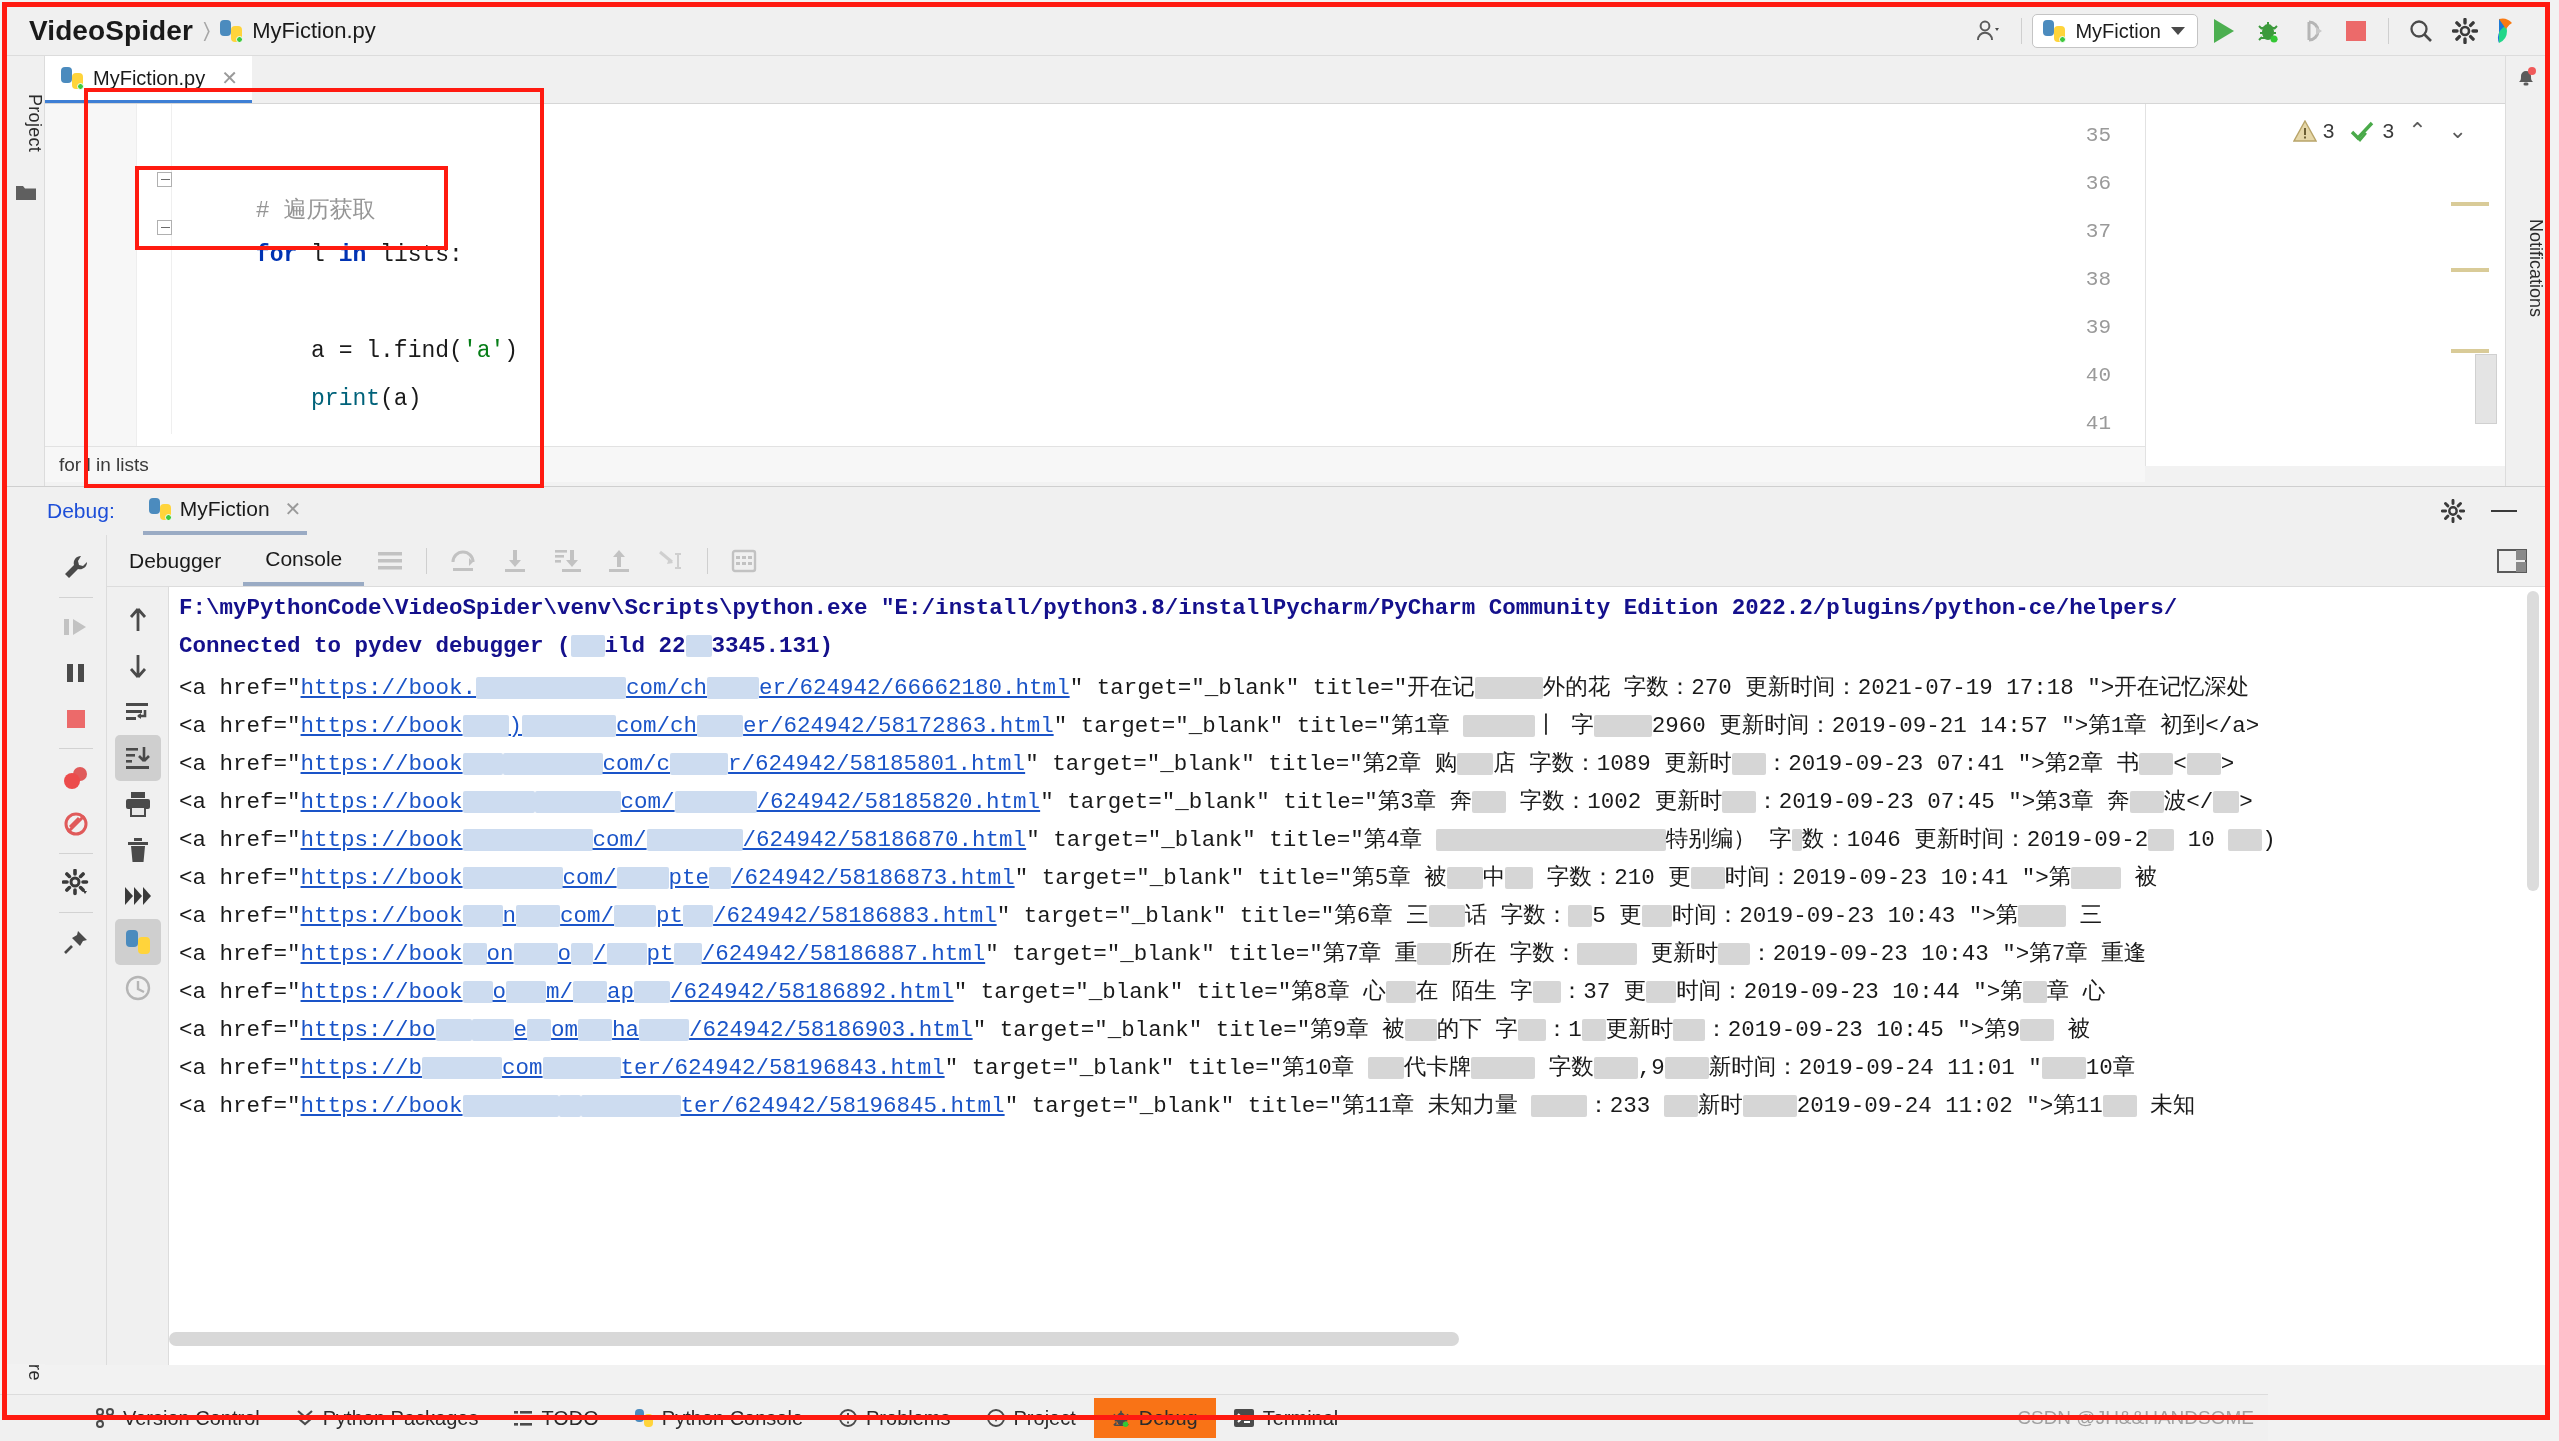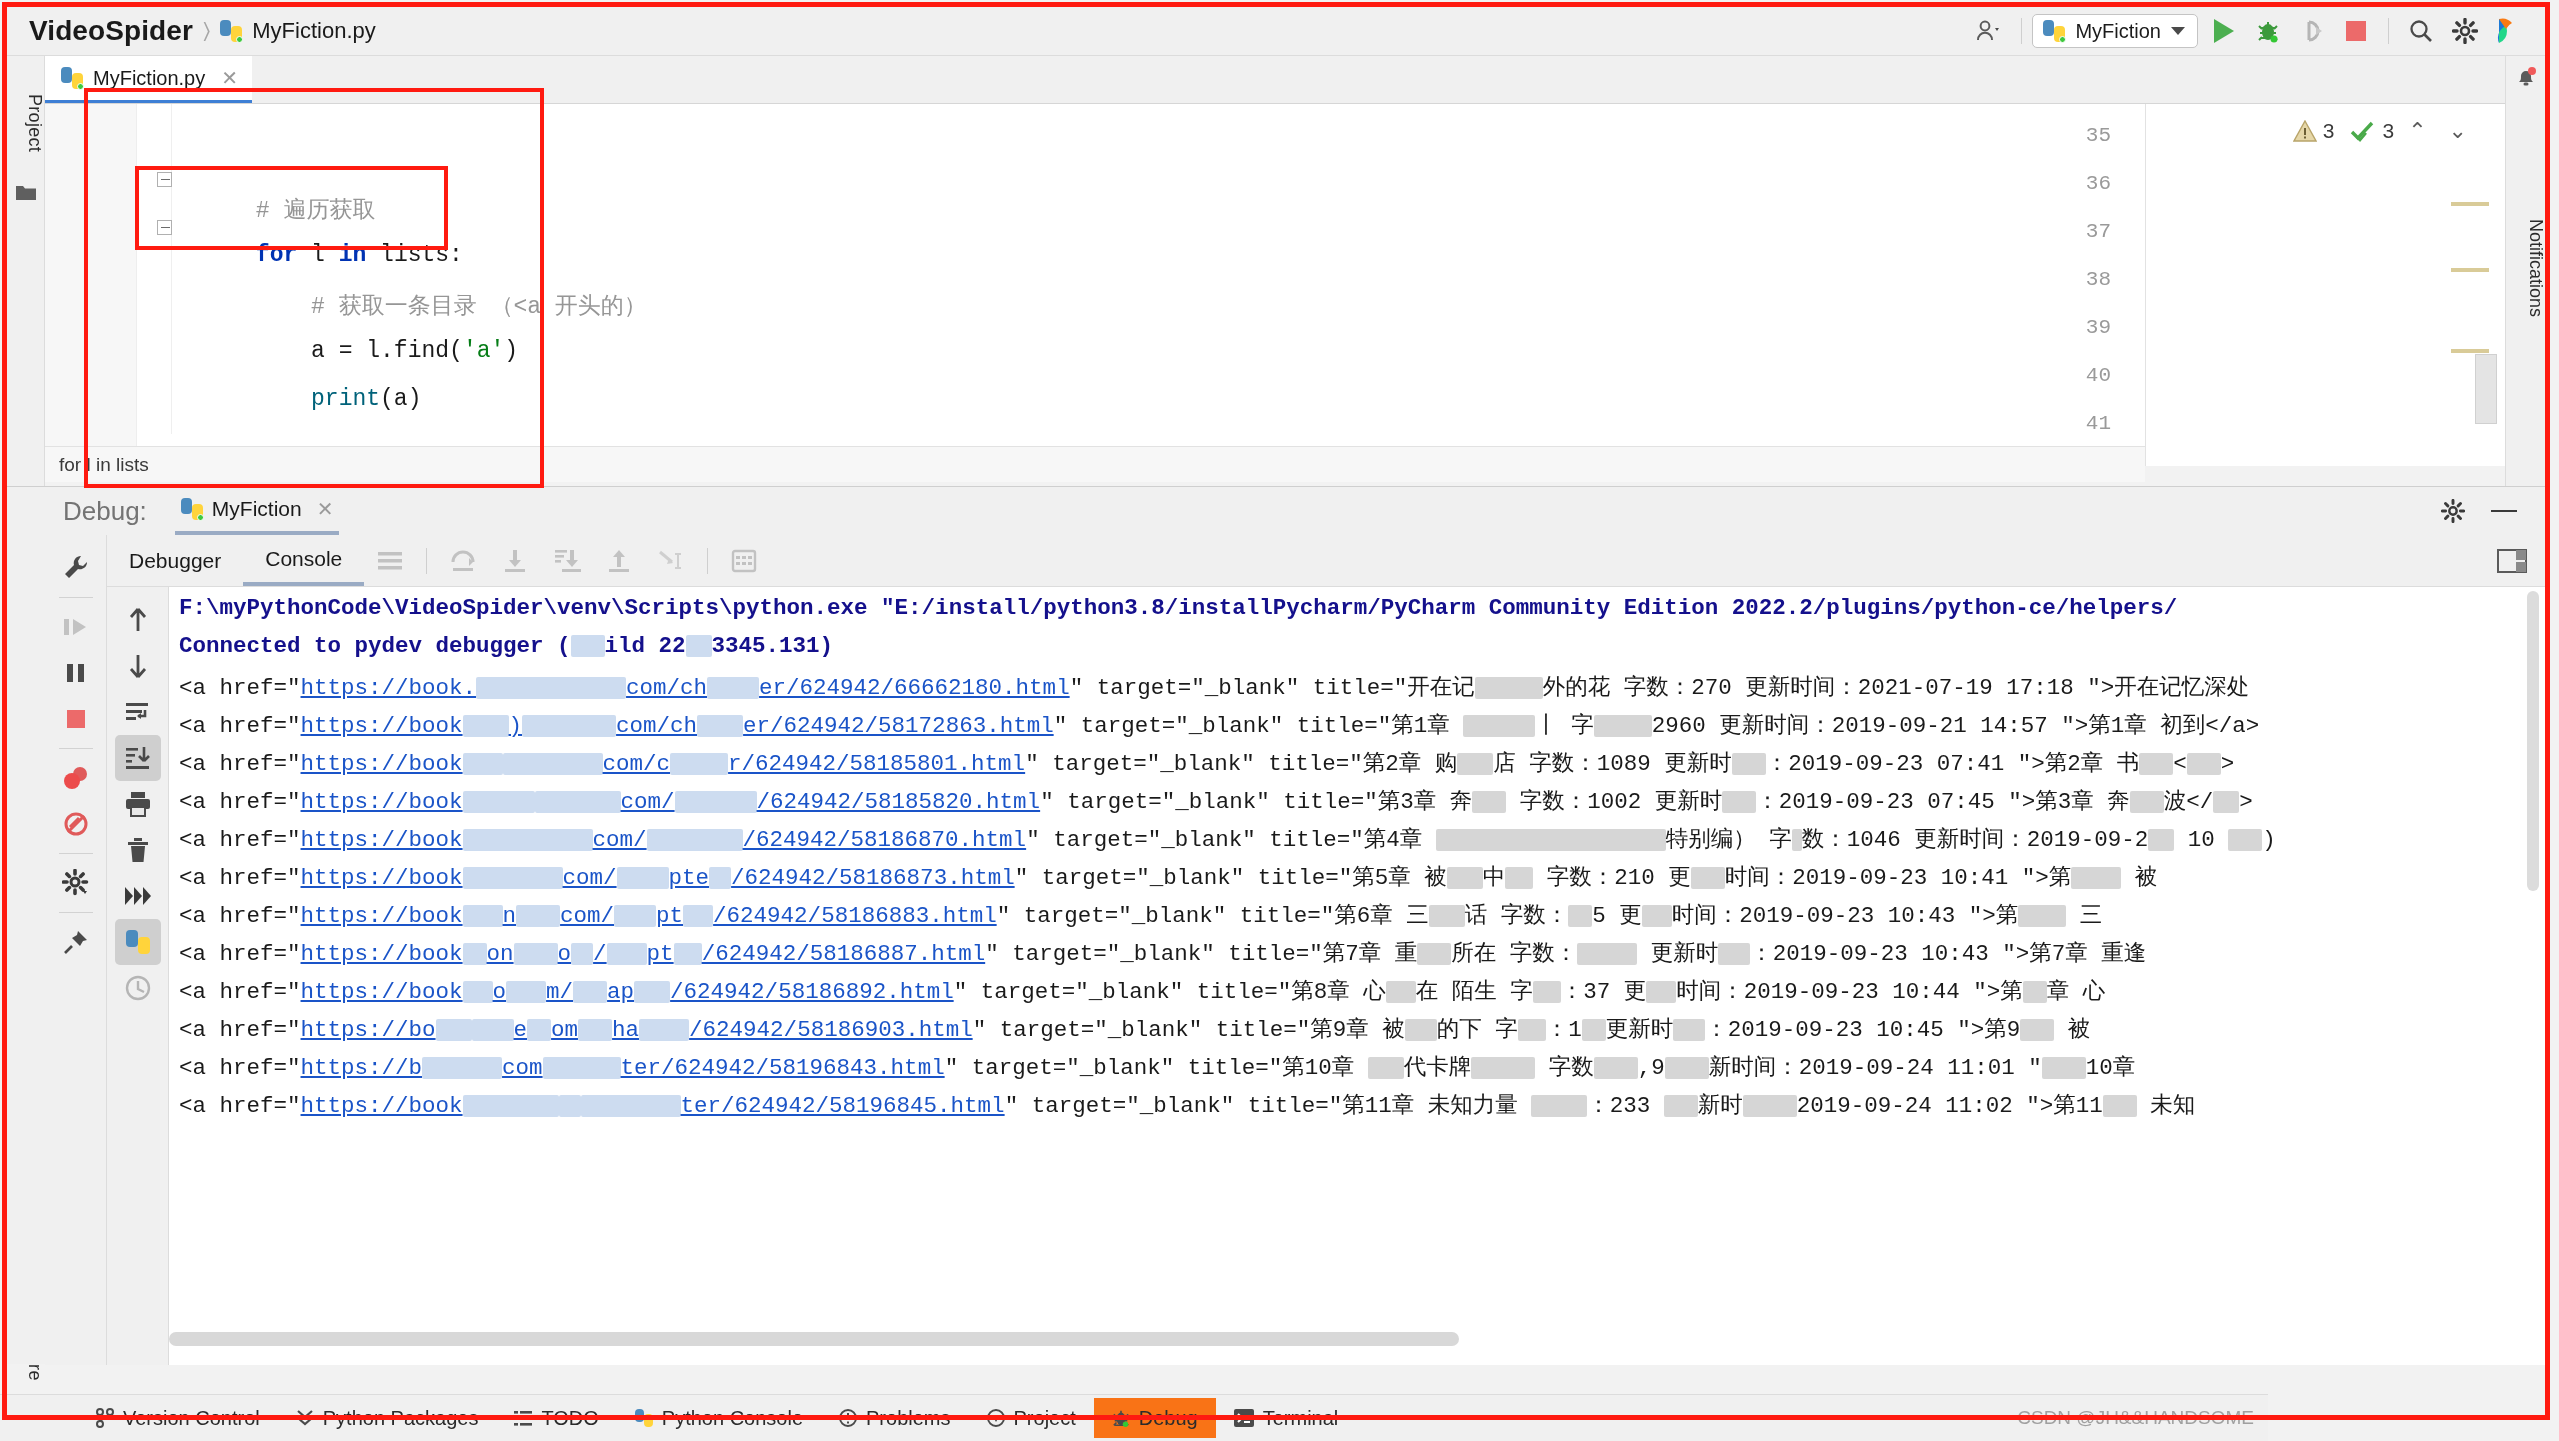--- a/index.html
+++ b/index.html
@@ -164,21 +164,21 @@
 
   
   .debugwin {
     position:absolute; left:7px; top:486px; width:2538px; height:878px;
     background:#f0f0f0; border-top:1px solid #cfcfcf;
   }
   .dbg-head {
     position:absolute; left:38px; top:0; width:2500px; height:48px;
     display:flex; align-items:center; background:#f0f0f0;
   }
-  .dbg-title { font-size:26px; color:#737373; margin-left:18px; }
+  .dbg-title { font-size:21px; color:#1d4ed8; margin-left:2px; }
   .dbg-tab {
     display:flex; align-items:center; gap:9px; margin-left:28px;
     font-size:21px; color:#1a1a1a; height:47px;
     border-bottom:4px solid #9aabc4; padding:0 6px;
   }
   .dbg-head-right { margin-left:auto; display:flex; align-items:center; gap:26px; padding-right:28px; }
 
   .dbg-toolcol {
     position:absolute; left:38px; top:48px; width:62px; height:830px;
     background:#f0f0f0; border-right:1px solid #dcdcdc;
@@ -370,23 +370,20 @@
     <div class="lineno" style="top:308px">41</div>
 
     <div class="fold" style="top:68px"></div>
     <div class="fold" style="top:116px"></div>
 
     <div class="codeline" style="top:112px">
       <span class="c-kw">for</span><span> l </span><span class="c-kw">in</span><span> lists:</span>
     </div>
     <div class="codeline" style="top:64px">
       <span class="c-com"># 遍历获取</span>
-    </div>
-    <div class="codeline" style="top:160px">
-      <span class="c-com">    # 获取一条目录 （&lt;a 开头的）</span>
     </div>
     <div class="codeline" style="top:208px">
       <span>    a = l.find(</span><span class="c-str">'a'</span><span>)</span>
     </div>
     <div class="codeline" style="top:256px">
       <span>    </span><span class="c-fn">print</span><span>(a)</span>
     </div>
   </div>
 
   <div class="redbox-outer"></div>

